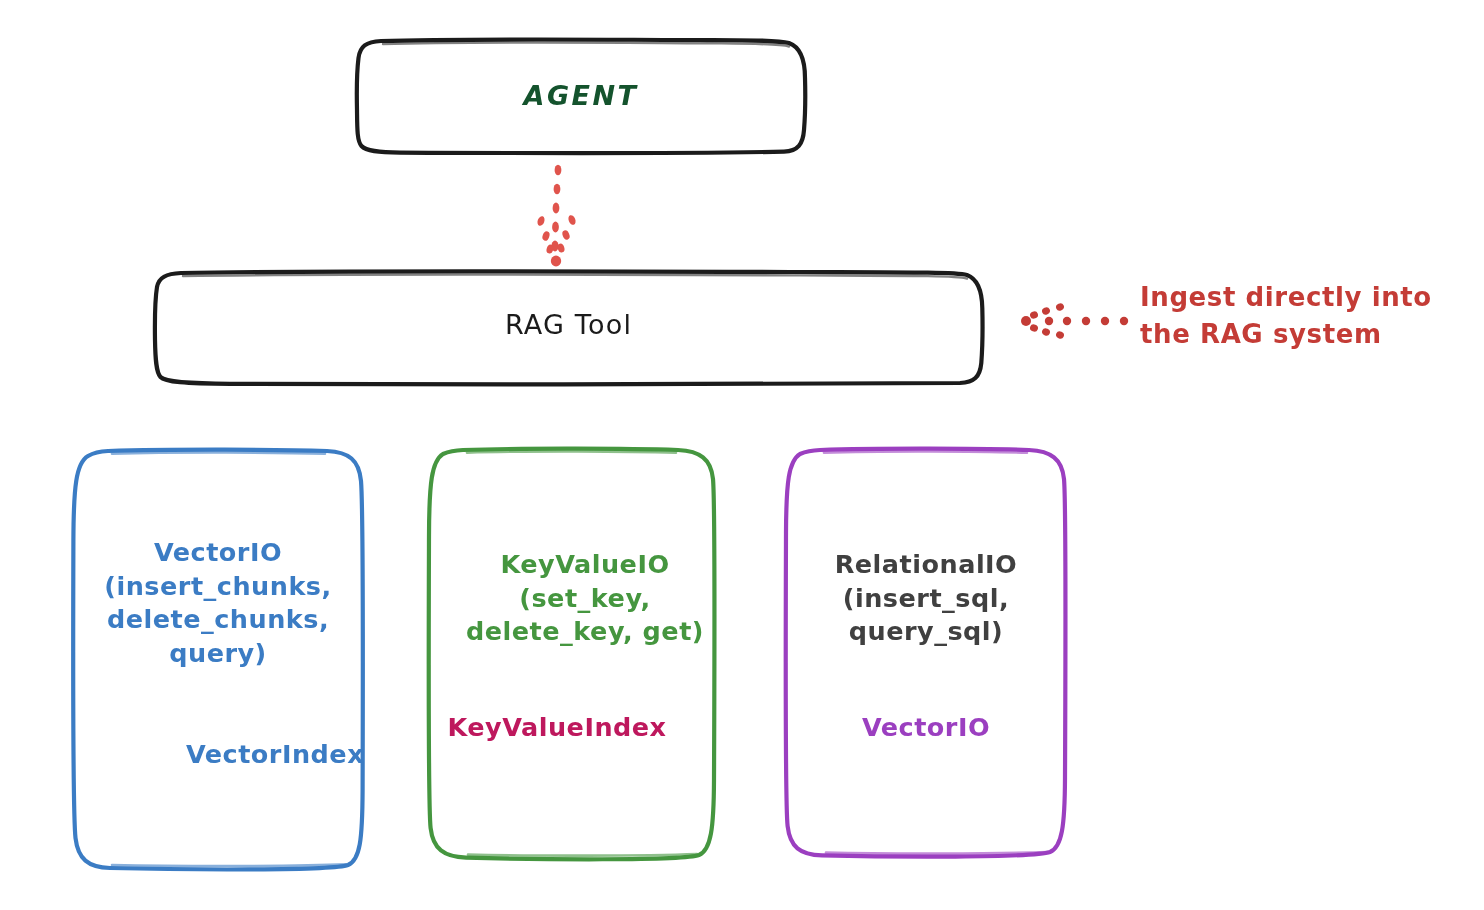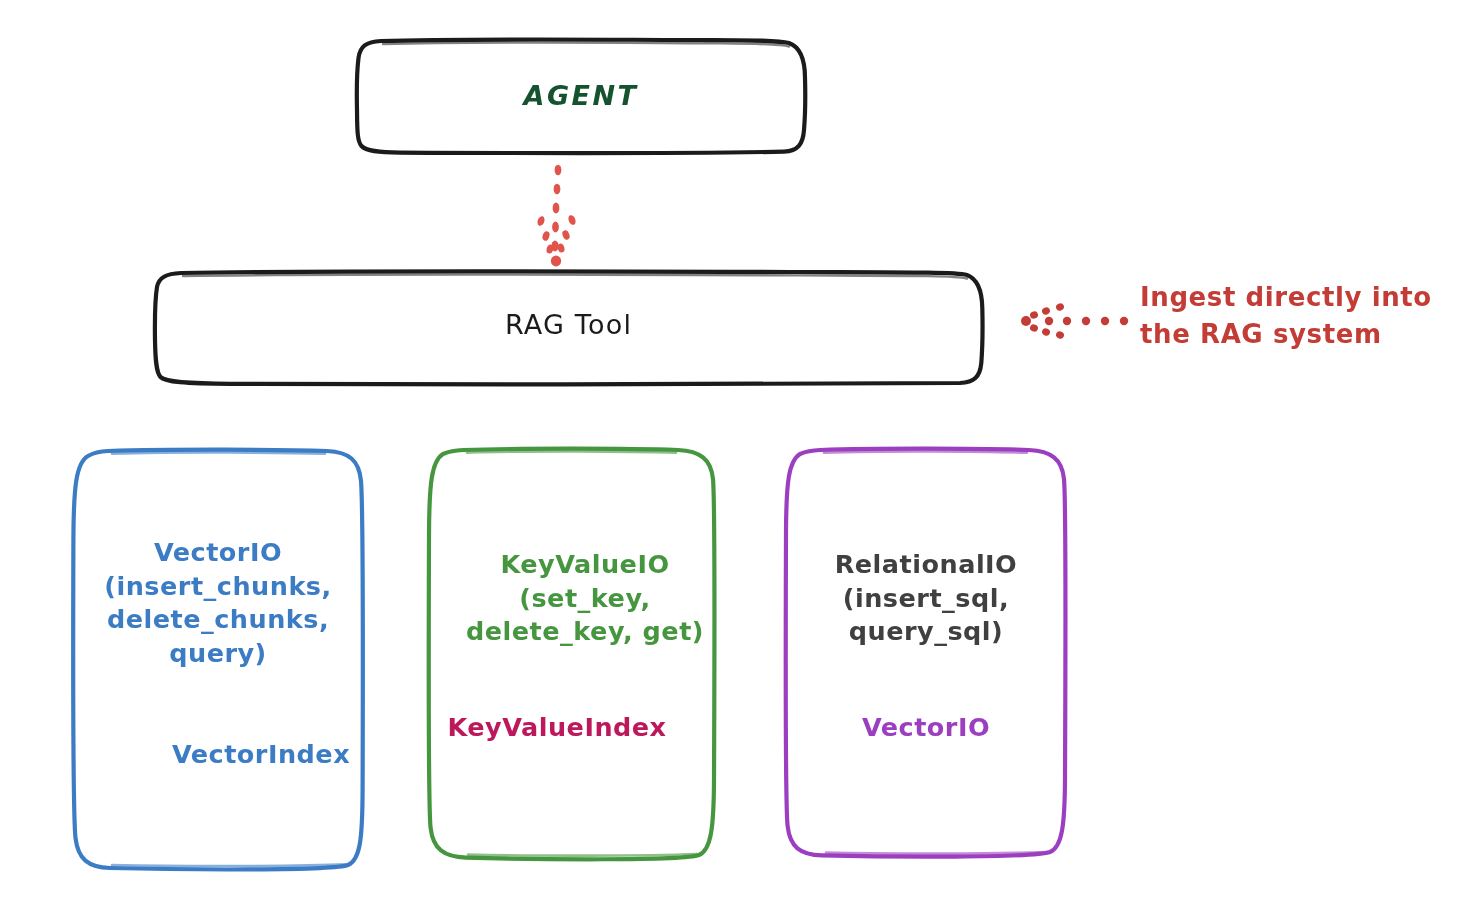--- a/index.html
+++ b/index.html
@@ -56,21 +56,21 @@
     font-weight: 600;
   }
   #vectorio-label {
     left: 73px;
     top: 528px;
     width: 290px;
     color: #3b7cc4;
     margin-top: 8px;
   }
   #vectorindex-label {
-    left: 72px;
+    left: 86px;
     top: 738px;
     width: 290px;
     color: #3b7cc4;
     padding-left: 44px;
   }
   #keyvalueio-label {
     left: 442px;
     top: 548px;
     width: 286px;
     color: #45963f;

